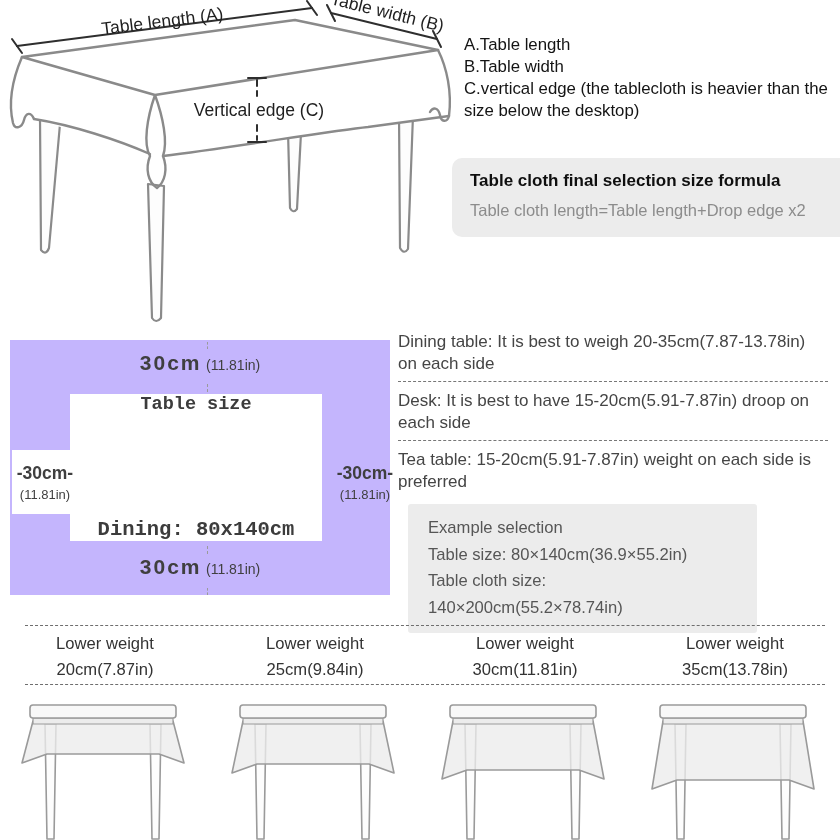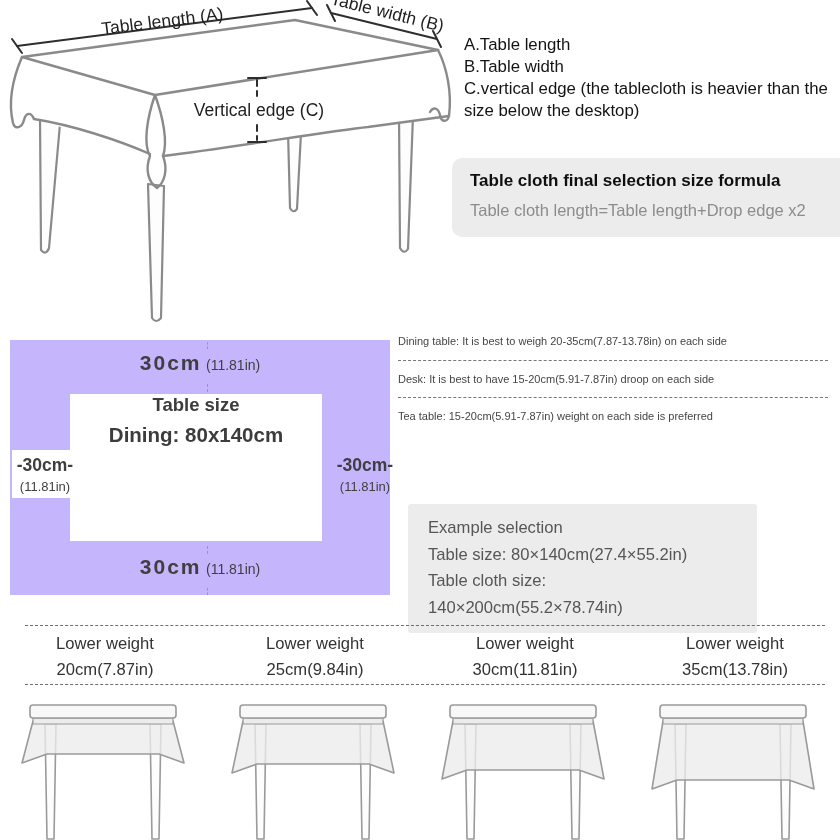--- a/index.html
+++ b/index.html
@@ -27,34 +27,34 @@
   .formula-title{font-size:17px;font-weight:bold;color:#0f0f0f;margin-bottom:7px;}
   .formula-line{font-size:16.5px;color:#8c8c8c;line-height:25px;}
 
   
   .size-diagram{left:10px;top:340px;width:380px;height:255px;background:#c4b5fd;}
   .vtick{position:absolute;width:0;border-left:1.6px dashed #9a9a9a;}
   .sd-label{position:absolute;left:0;width:100%;text-align:center;color:#3f3f3f;}
   .sd-big{font-size:21px;font-weight:bold;letter-spacing:2px;}
   .sd-small{font-size:14px;letter-spacing:0;}
   .sd-center{position:absolute;left:60px;top:54px;width:252px;height:147px;background:#ffffff;
-    display:flex;flex-direction:column;align-items:center;justify-content:flex-start;gap:7px;
-    color:#3c3c3c;font-weight:bold;text-align:center;}
+    display:flex;flex-direction:column;align-items:center;justify-content:space-between;gap:7px;
+    color:#3c3c3c;font-weight:bold;text-align:center;font-family:Liberation Mono, monospace;}
   .sd-c1{font-size:18.5px;}
   .sd-c2,.sd-c3{font-size:20.5px;}
-  .side-label{position:absolute;top:110px;width:66px;height:48px;display:flex;flex-direction:column;
+  .side-label{position:absolute;top:110px;width:66px;height:64px;display:flex;flex-direction:column;
     align-items:center;justify-content:center;color:#3f3f3f;text-align:center;}
   .side-big{font-size:17.5px;font-weight:bold;white-space:nowrap;}
   .side-small{font-size:13px;margin-top:3px;}
   .side-left{left:2px;background:#ffffff;}
   .side-right{right:-8px;background:transparent;}
 
   
   .tips{left:398px;top:331px;width:430px;}
-  .tip{font-size:11px;color:#454545;line-height:21.5px;}
+  .tip{font-size:17px;color:#454545;line-height:21.5px;}
   .dashed-sep{height:0;border-top:1.5px dashed #777;margin:7px 0 8px 0;}
 
   
   .example-box{left:408px;top:504px;width:349px;background:#ececec;border-radius:3px;
     box-sizing:border-box;padding:11px 20px 12px 20px;}
   .example-line{font-size:16.6px;color:#565656;line-height:26.5px;}
 
   
   .hsep{position:absolute;left:25px;width:800px;height:0;border-top:1.5px dashed #6e6e6e;}
   .sep-top{top:625px;} .sep-bottom{top:684px;}
@@ -150,21 +150,21 @@
   <div class="abs tips">
     <div class="tip">Dining table: It is best to weigh 20-35cm(7.87-13.78in) on each side</div>
     <div class="dashed-sep"></div>
     <div class="tip">Desk: It is best to have 15-20cm(5.91-7.87in) droop on each side</div>
     <div class="dashed-sep"></div>
     <div class="tip">Tea table: 15-20cm(5.91-7.87in) weight on each side is preferred</div>
   </div>
 
   <div class="abs example-box">
     <div class="example-line">Example selection</div>
-    <div class="example-line">Table size: 80×140cm(27.4×55.2in)</div>
+    <div class="example-line">Table size: 80×140cm(36.9×55.2in)</div>
     <div class="example-line">Table cloth size: 140×200cm(55.2×78.74in)</div>
   </div>
 
   <div class="hsep sep-top"></div>
   <div class="abs weights-row" id="weights-row">
       <div class="weight-col">
         <div class="weight-label">Lower weight</div>
         <div class="weight-value">20cm(7.87in)</div>
       </div>
       <div class="weight-col">

